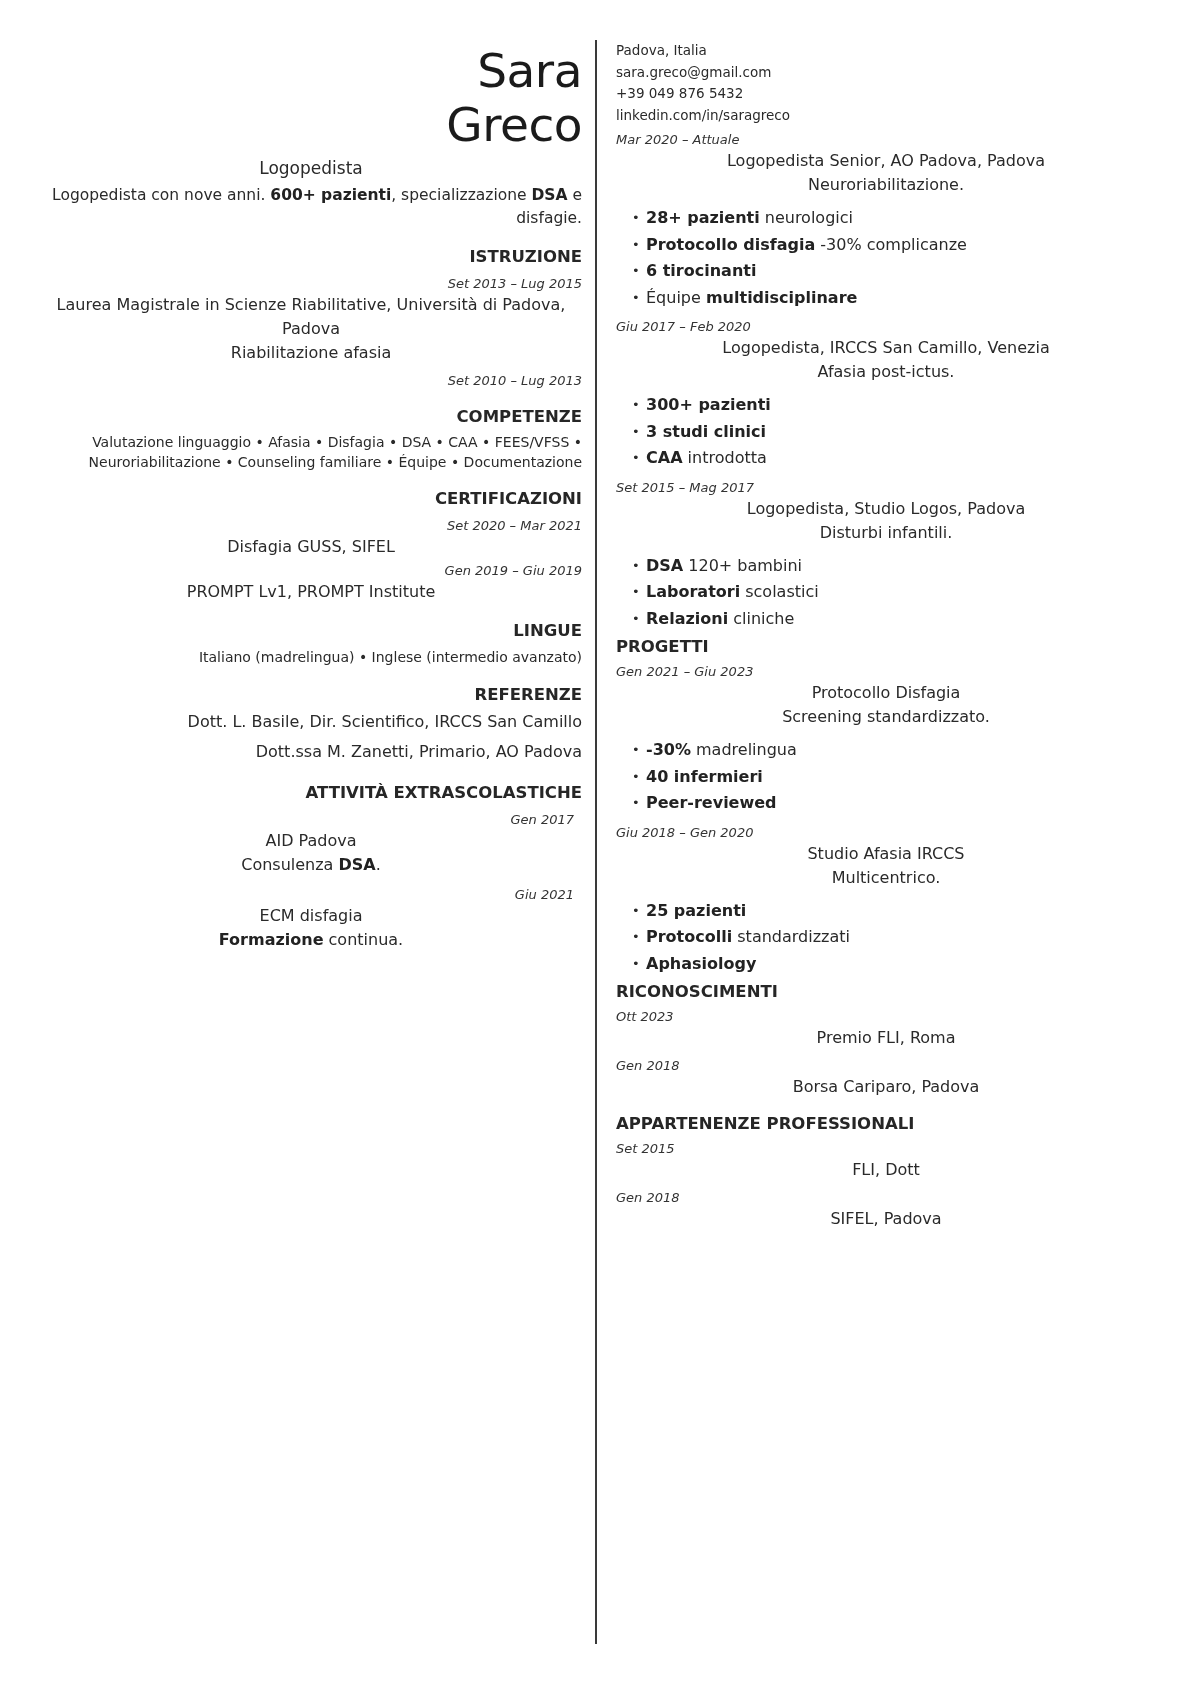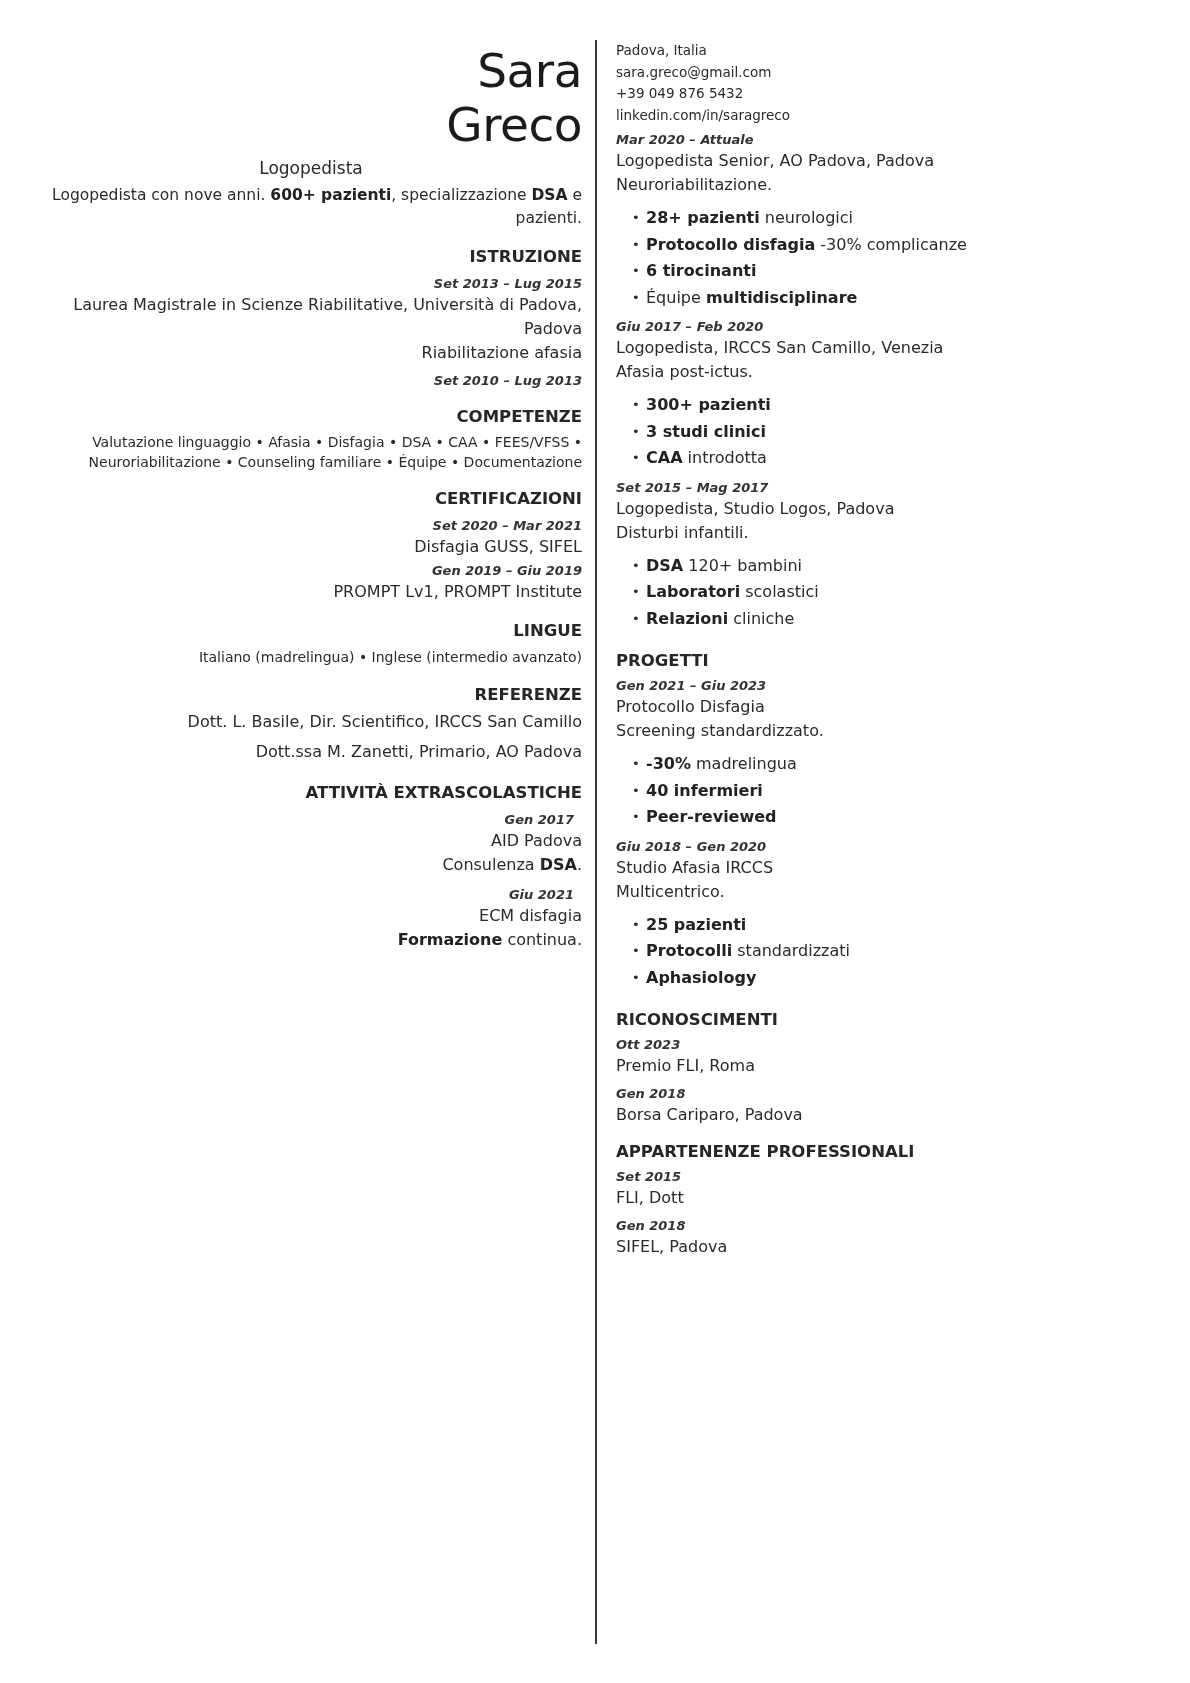--- a/index.html
+++ b/index.html
@@ -13,40 +13,40 @@
     position: absolute; left: 595px; top: 40px; width: 2px; height: 1604px;
     background: #3a3a3a;
   }
   .right {
     position: absolute; left: 616px; top: 40px; width: 540px;
     text-align: left;
   }
   .name { font-weight: normal; font-size: 47px; line-height: 54px; color: #1b1b1b; letter-spacing: -0.5px; }
   .title { font-size: 17px; line-height: 24px; margin-top: 4px; color: #2a2a2a; text-align: center; }
   .summary { font-size: 15.5px; line-height: 23px; margin-top: 4px; color: #2a2a2a; }
-  .sec { font-weight: bold; font-size: 16.5px; line-height: 22px; color: #262626; margin-top: 18px; }
+  .sec { font-weight: bold; font-size: 16.5px; line-height: 22px; color: #262626; margin-top: 4px; }
   .left .sec { margin-top: 16px; }
-  .date { font-style: italic; font-size: 13px; line-height: 19px; color: #333; margin-top: 6px; font-weight: bold; }
-  .line { font-size: 16px; line-height: 24px; color: #2a2a2a; }
+  .date { font-style: italic; font-size: 13px; line-height: 19px; color: #333; margin-top: 6px; }
+  .line { font-size: 16px; line-height: 24px; color: #2a2a2a; text-align: center; }
   .small { font-size: 14px; line-height: 21px; color: #2a2a2a; margin-top: 5px; }
   .contact { font-size: 13.5px; line-height: 21.5px; color: #2a2a2a; }
   ul.bul { list-style: none; margin: 8px 0 2px 0; padding-left: 16px; }
   ul.bul li { font-size: 16px; line-height: 26.5px; position: relative; padding-left: 14px; color: #2a2a2a; }
   ul.bul li::before { content: "•"; position: absolute; left: 0; top: 0; font-size: 13px; }
   b { font-weight: bold; color: #222; }
   .ref { font-size: 16px; line-height: 28px; margin-top: 2px; }
 </style>
 </head>
 <body>
 
 <div class="left">
   <div class="name">Sara</div>
   <div class="name">Greco</div>
   <div class="title">Logopedista</div>
-  <div class="summary"><span>Logopedista con nove anni. </span><b>600+ pazienti</b><span>, specializzazione </span><b>DSA</b><span> e pazienti.</span></div>
+  <div class="summary"><span>Logopedista con nove anni. </span><b>600+ pazienti</b><span>, specializzazione </span><b>DSA</b><span> e disfagie.</span></div>
 
   <div class="sec">ISTRUZIONE</div>
   <div class="date">Set 2013 – Lug 2015</div>
   <div class="line">Laurea Magistrale in Scienze Riabilitative, Università di Padova, Padova</div>
   <div class="line">Riabilitazione afasia</div>
   <div class="date">Set 2010 – Lug 2013</div>
 
   <div class="sec">COMPETENZE</div>
   <div class="small" style="line-height:20px;margin-top:4px;padding-left:30px;">Valutazione linguaggio • Afasia • Disfagia • DSA • CAA • FEES/VFSS • Neuroriabilitazione • Counseling familiare • Équipe • Documentazione</div>
 

